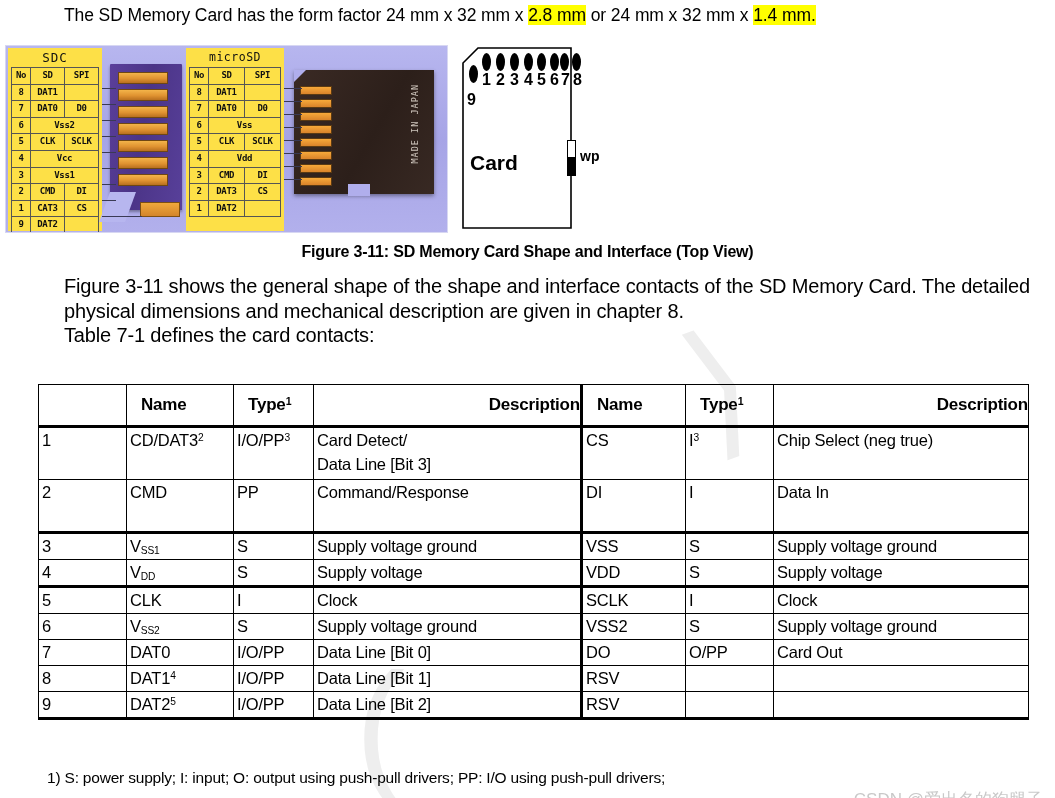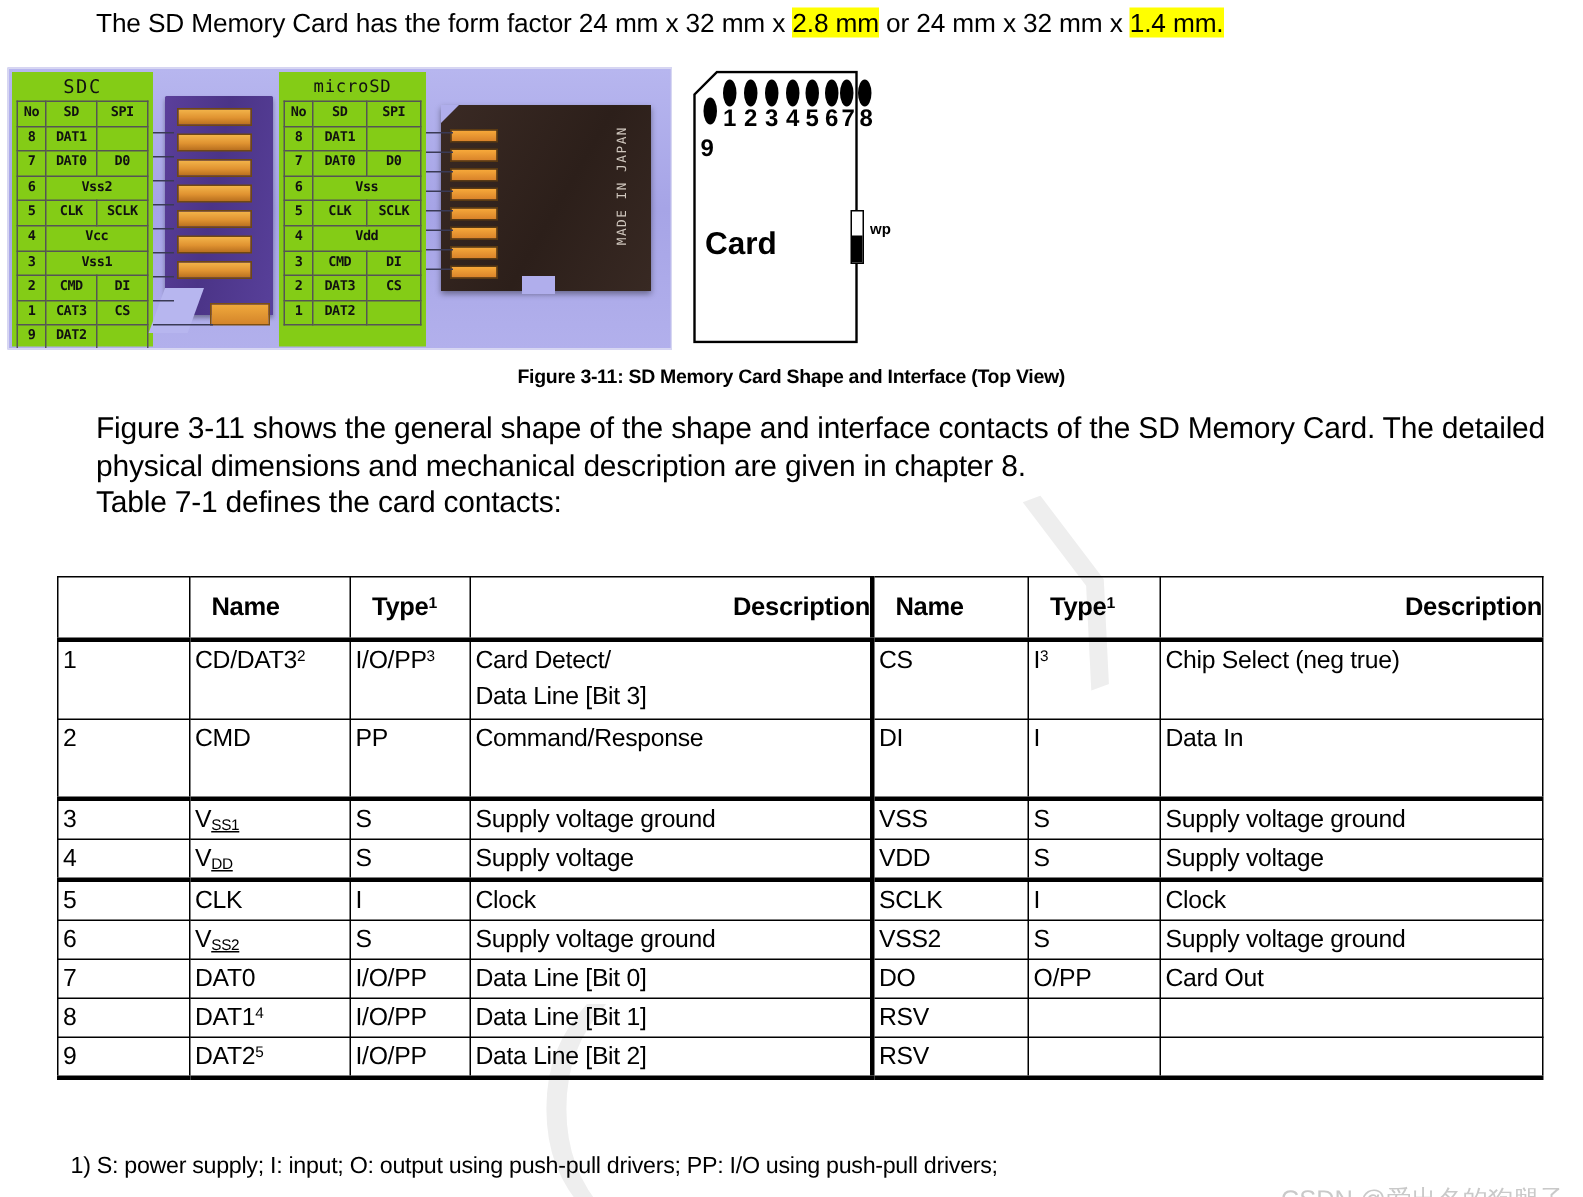--- a/index.html
+++ b/index.html
@@ -53,21 +53,21 @@
   
   #photo-bg-left {
     position: absolute;
     left: 0; top: 0; width: 100%; height: 100%;
     background: linear-gradient(180deg,#b7b6ef 0%,#a6a4e6 50%,#b2b0ec 100%);
   }
 
   
   .legend-box {
     position: absolute;
-    background: #84cc16;
+    background: #fde047;
     box-sizing: border-box;
     font-family: "DejaVu Sans Mono", monospace;
     color: #111;
   }
   #sdc-legend { left: 2px; top: 2px; width: 94px; height: 183px; }
   #msd-legend { left: 180px; top: 2px; width: 98px; height: 183px; }
 
   .legend-title {
     text-align: center;
     font-size: 12.5px;
@@ -246,32 +246,32 @@
     position: absolute;
     left: 0; bottom: 0;
     width: 100%;
     height: 18px;
     background: #000;
   }
   #wp-label {
     position: absolute;
     left: 122px;
     top: 103px;
-    font-size: 10px;
+    font-size: 14px;
     font-weight: 700;
   }
 
   
   #figure-caption {
     position: absolute;
     left: 0;
     top: 243px;
     width: 1055px;
     text-align: center;
-    font-size: 13px;
+    font-size: 16px;
     font-weight: 700;
     letter-spacing: -0.2px;
   }
 
   
   #body-text {
     position: absolute;
     left: 64px;
     top: 274px;
     width: 975px;
@@ -320,21 +320,21 @@
   #pin-table tr.hdr-top th { border-top: 3px solid #000; }
   #pin-table .thick-l { border-left: 3px solid #000; }
   #pin-table .thick-b { border-bottom: 3px solid #000; }
   #pin-table .thick-t { border-top: 3px solid #000; }
   #pin-table td.cell { height: 25px; line-height: 24px; }
   #pin-table td.tall { height: 51px; }
   sup, sub {
     font-size: 0.62em;
     line-height: 0;
   }
-  sub { vertical-align: -0.22em; text-decoration: underline; }
+  sub { vertical-align: -0.22em; }
   sup { vertical-align: 0.45em; }
 
   
   #footnote {
     position: absolute;
     left: 47px;
     top: 769px;
     font-size: 15.5px;
     letter-spacing: -0.2px;
   }

